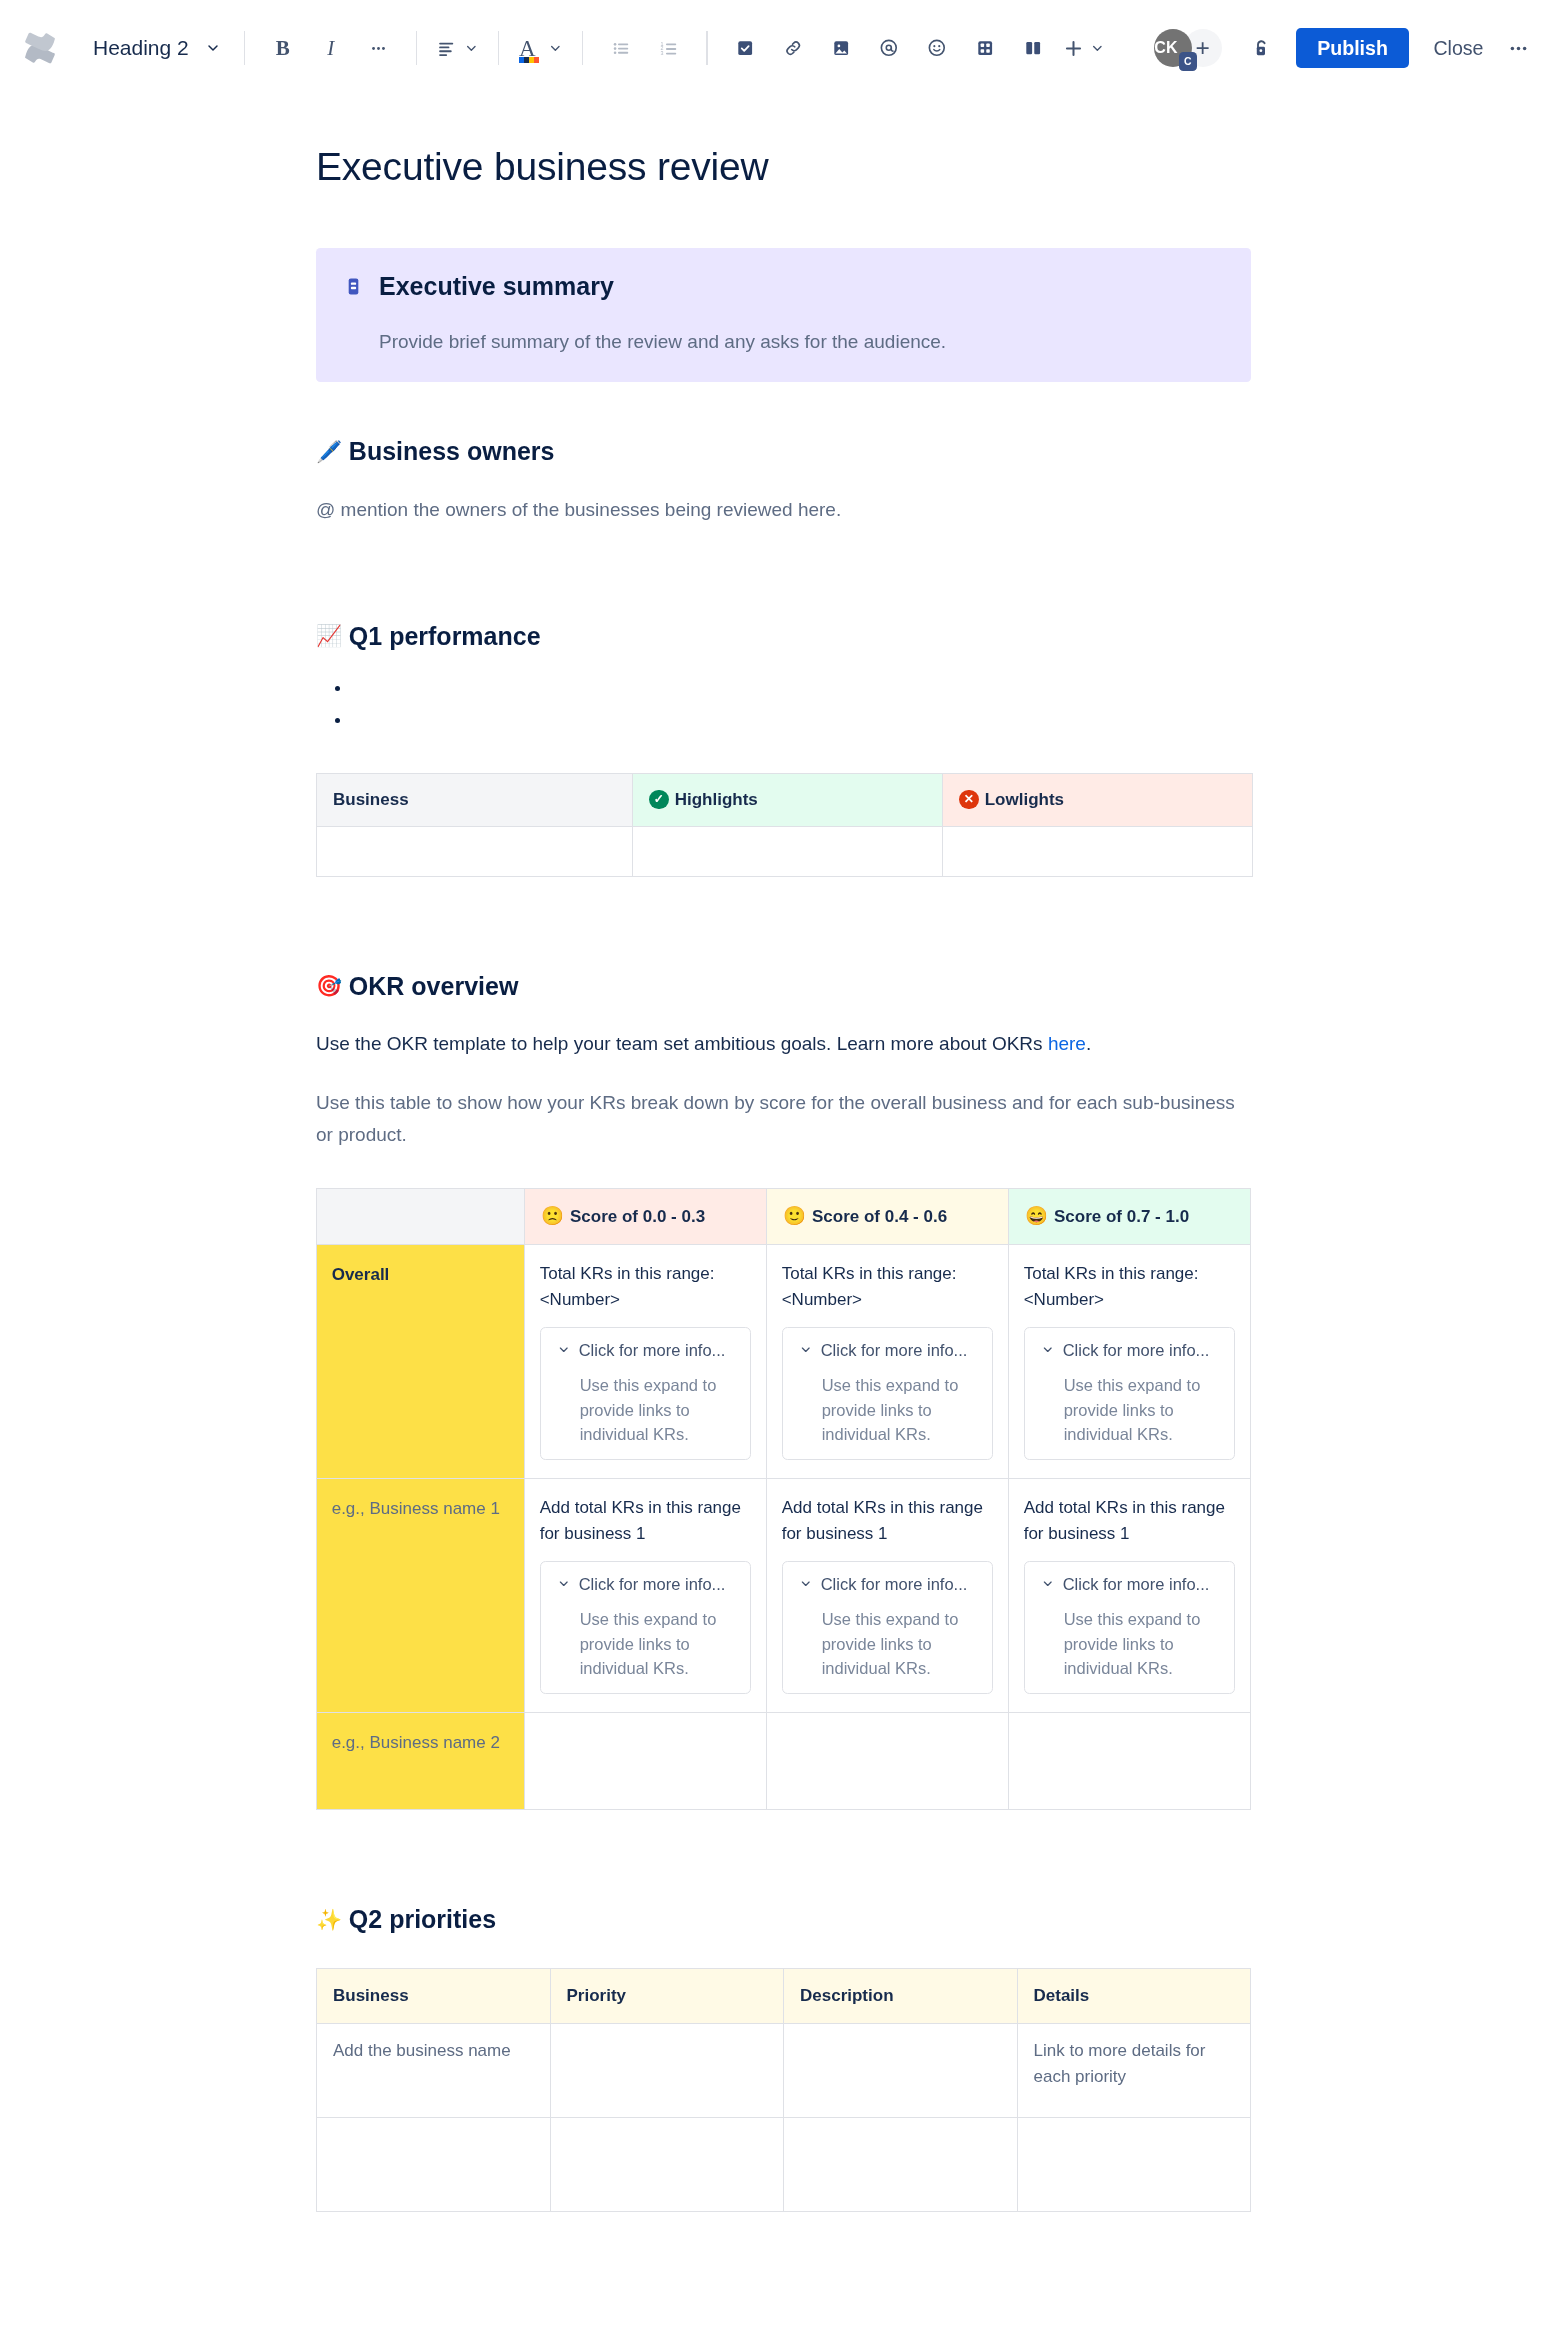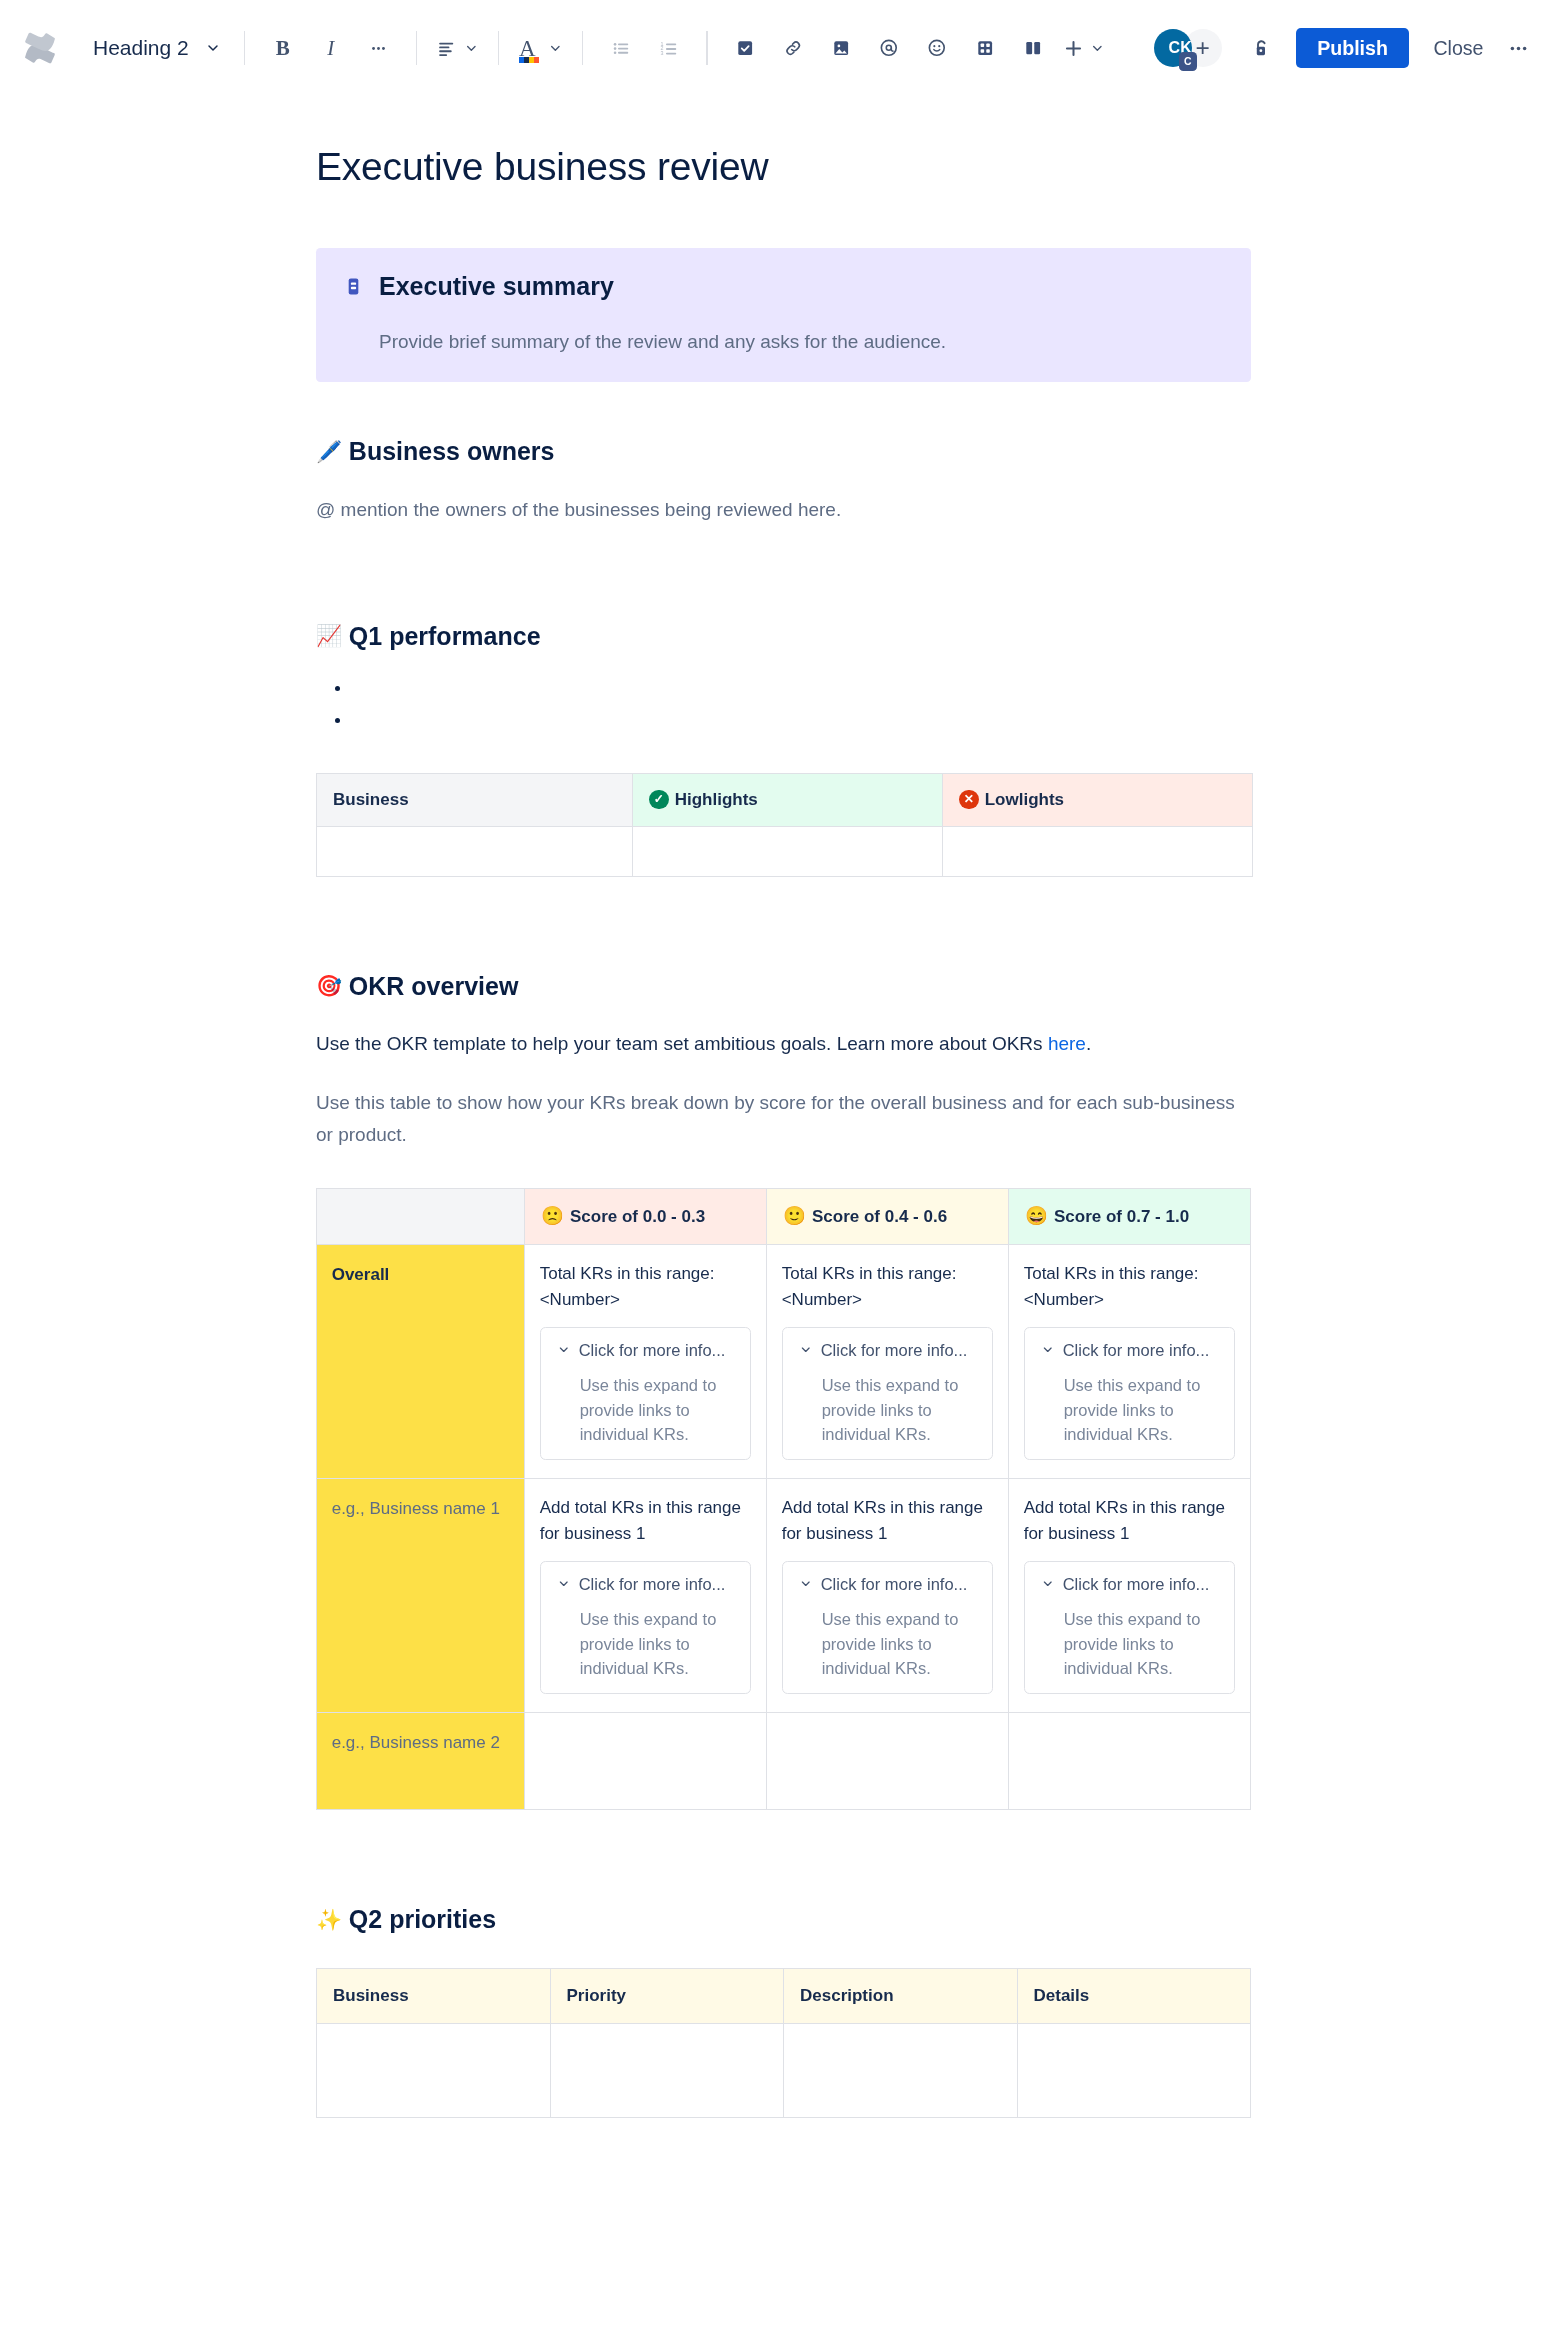--- a/index.html
+++ b/index.html
@@ -49,23 +49,23 @@
     gap: 16px;
     color:#172B4D;
   }
   .tb-btn svg { display:block; }
   .tb-btn.disabled { color:#B3BAC5; }
   .spacer { flex: 1 1 auto; }
 
   .avatar-group { display:flex; align-items:center; position:relative; margin-right: 16px;}
   .avatar {
     width: 38px; height: 38px; border-radius: 50%;
-    background: #0369a1; color: #fff;
+    background: #737373; color: #fff;
     font-size: 16px; font-weight: 700;
-    display:flex; align-items:center; justify-content:flex-end;
+    display:flex; align-items:center; justify-content:flex-start;
     position: relative; z-index:2;
     letter-spacing: 0.3px;
   }
   .avatar-badge {
     position:absolute; right:-4.9px; bottom:-3.7px;
     width: 18.4px; height: 18.4px; border-radius: 4.3px;
     background:#3C5488; color:#fff;
     font-size:10.4px; font-weight:700;
     display:flex;align-items:center;justify-content:center;
     z-index:3;
@@ -696,20 +696,26 @@
             </div>
           </th>
         <th>
             <div class="hcell">
               <span>Details</span>
             </div>
           </th>
       </tr>
     </thead>
     <tbody>
+      <tr>
+        <td class="muted">Add the business name</td>
+        <td class="muted"></td>
+        <td class="muted"></td>
+        <td class="muted">Link to more details for each priority</td>
+      </tr>
       <tr style="height:71px;">
         <td></td>
         <td></td>
         <td></td>
         <td></td>
       </tr>
     </tbody>
   </table>
 
 </div>

